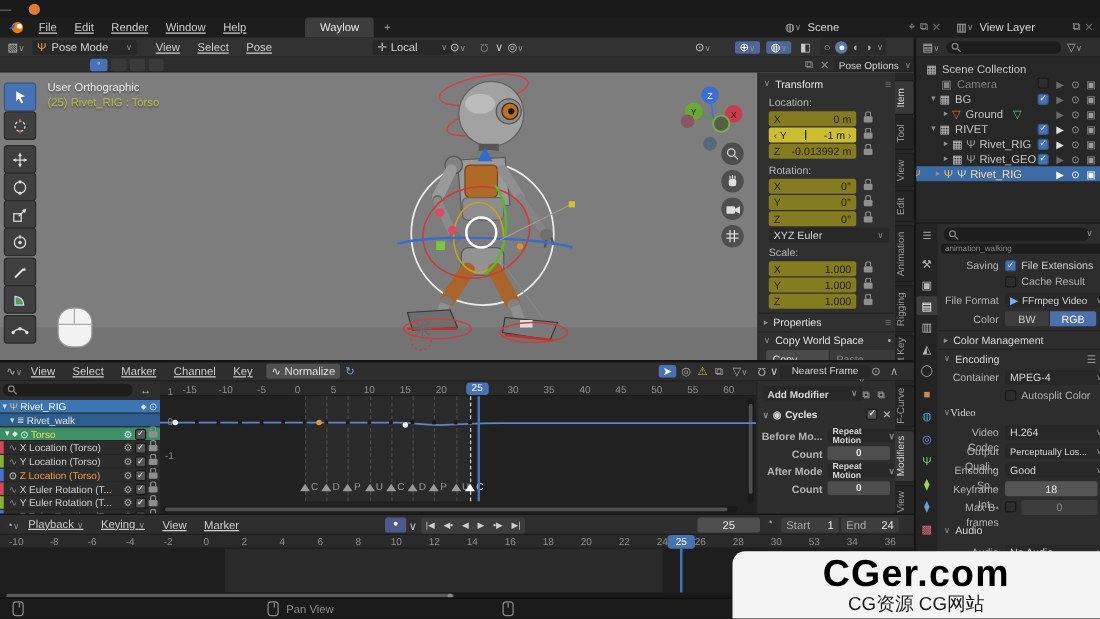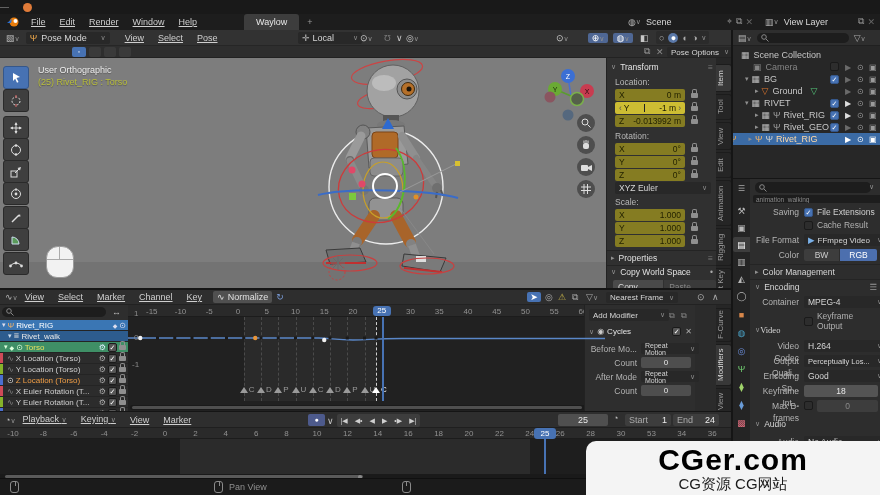--- a/index.html
+++ b/index.html
@@ -568,21 +568,21 @@
         <span style="margin-left:4px;">Encoding</span>
         <span style="margin-left:auto;color:#999;">☰</span>
       </div>
     <span class="plabel" style="left:18px;top:117px;">Container</span>
     <div class="dd abs" style="left:71px;top:117px;width:74px;">
         <span>MPEG-4</span>
         <span class="car">∨</span>
       </div>
     <span class="abs hbox" style="left:71px;top:132px;gap:4px;">
         <span class="cb"></span>
-        <span style="color:#b0b0b0;">Keyframe Output</span>
+        <span style="color:#b0b0b0;">Autosplit Color</span>
       </span>
     <div class="phead hbox" style="left:22px;top:146px;">
         <span class="cap">∨</span>
         <span style="margin-left:0;font-family:Liberation Serif, serif;">Video</span>
       </div>
     <span class="plabel" style="left:18px;top:161px;">Video Codec</span>
     <div class="dd abs" style="left:71px;top:161px;width:74px;">
         <span>H.264</span>
         <span class="car">∨</span>
       </div>
@@ -628,21 +628,21 @@
         <span>Normalize</span>
       </div>
       <span style="margin-left:4px;color:#7a9cd8;">↻</span>
       <span class="abs" style="left:527px;width:14px;text-align:center;background:#4772b3;border-radius:2px;color:#fff;">➤</span>
       <span class="abs" style="left:545px;color:#aaa;">◎</span>
       <span class="abs" style="left:558px;color:#ccb84a;">⚠</span>
       <span class="abs" style="left:572px;color:#aaa;">⧉</span>
       <span class="abs" style="left:586px;color:#aaa;">▽<span class="cap">∨</span></span>
       <span class="abs" style="left:606px;color:#aaa;transform:rotate(180deg);display:inline-block;">Ω</span>
       <span class="abs" style="left:616px;">∨</span>
-      <div class="dd abs" style="left:606px;top:2px;width:64px;height:11px;font-size:8px;">
+      <div class="dd abs" style="left:624px;top:2px;width:64px;height:11px;font-size:8px;flex-direction:column;">
           <span>Nearest Frame</span>
           <span class="car">∨</span>
         </div>
       <span class="abs" style="left:697px;color:#aaa;">⊙</span>
       <span class="abs" style="left:712px;color:#aaa;">∧</span>
     </div>
 
     <div class="abs" style="left:0;top:15px;width:128px;height:108px;background:#2e2e2e;">
       <span style="position:absolute;left:2px;top:2px;width:96px;height:10px;background:#1d1d1d;border-radius:5px;display:inline-flex;align-items:center;padding:0 4px;">
         <svg width="8" height="8">
@@ -813,21 +813,21 @@
         <div class="mkl" style="left: 224.25px; top: 80px; z-index: 3; position: absolute;">P</div>
         <div class="" style="left: 236.5px; top: 12px; width: 0px; height: 84px; border-left: 1px dashed rgb(74, 74, 74); z-index: 1; position: absolute;"></div>
         <div class="mkr" style="left: 232.5px; top: 82px; z-index: 3; position: absolute;"></div>
         <div class="mkl" style="left: 241.5px; top: 80px; z-index: 3; position: absolute;">U</div>
         <div class="" style="left: 248px; top: 12px; width: 0px; height: 84px; border-left: 1px dashed rgb(207, 207, 207); z-index: 1; position: absolute;"></div>
         <div class="mkr sel" style="left: 244px; top: 82px; z-index: 3; position: absolute;"></div>
         <div class="mkl" style="left: 253px; top: 80px; z-index: 3; position: absolute; color: rgb(255, 255, 255);">C</div>
         <div class="" style="left: 253.75px; top: 12px; width: 2px; height: 84px; background: rgb(71, 114, 179); z-index: 3; position: absolute;"></div>
       </div>
 
-    <div class="abs" style="left:584px;top:15px;width:111px;height:108px;background:#2e2e2e;border-left:1px solid #222;box-sizing:border-box;font-size:8px;">
+    <div class="abs" style="left:605px;top:15px;width:111px;height:108px;background:#2e2e2e;border-left:1px solid #222;box-sizing:border-box;font-size:8px;font-weight:bold;">
       <div class="dd abs" style="left:4px;top:4px;width:72px;">
           <span>Add Modifier</span>
           <span class="car">∨</span>
         </div>
       <span class="abs" style="left:84px;top:6px;color:#888;">⧉</span>
       <span class="abs" style="left:96px;top:6px;color:#888;">⧉</span>
       <div class="abs hbox" style="left:4px;top:22px;width:103px;">
         <span class="cap">∨</span>
           <span style="margin-left:3px;color:#ccc;">◉</span>
         <span style="margin-left:3px;color:#e4e4e4;">Cycles</span>

